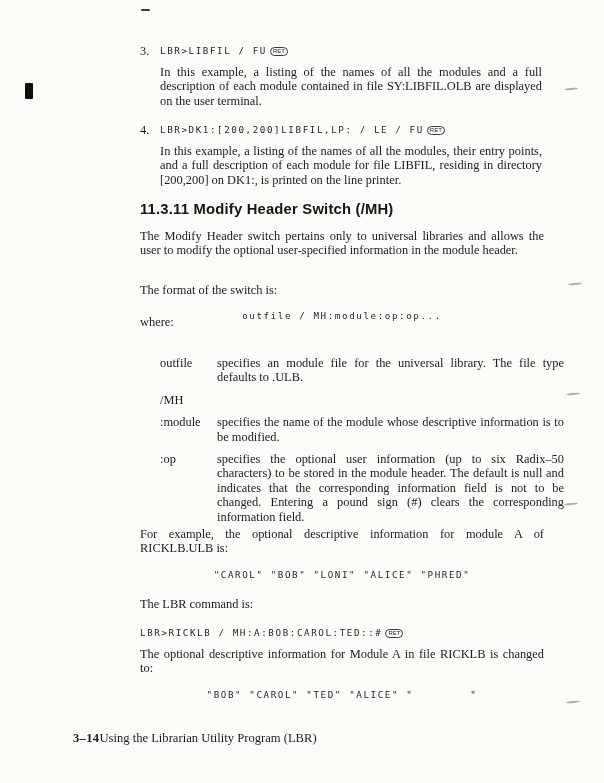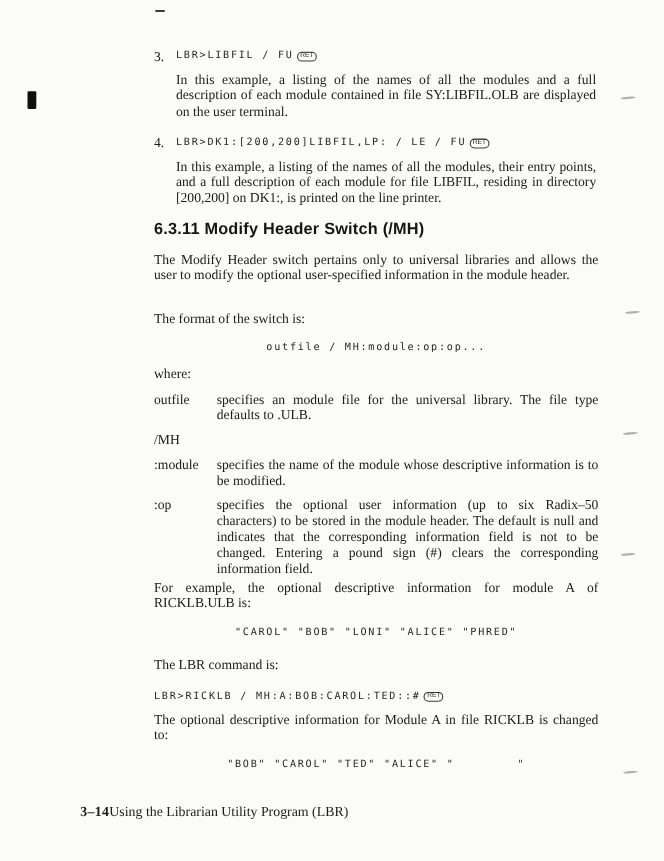--- a/index.html
+++ b/index.html
@@ -63,20 +63,21 @@
     border-radius: 5px;
     padding: 0 2px;
     margin-left: 3px;
     vertical-align: 1px;
     white-space: nowrap;
   }
   .def-row {
     display: grid;
     grid-template-columns: 57px 347px;
     margin-bottom: 8px;
+    margin-left: 20px;
   }
   .def-row dt, .def-row dd { margin: 0; padding: 0; }
   dl { margin: 0; }
   .footer-row {
     position: absolute;
     left: 73px;
     top: 731px;
     width: 480px;
     font-size: 12.6px;
     line-height: 14.4px;
@@ -122,29 +123,29 @@
     <p class="body just">In this example, a listing of the names of all the modules and a full description of each module contained in file SY:LIBFIL.OLB are displayed on the user terminal.</p>
   </div>
 
   <div class="block example" style="top:119px;">
     <div>
       <span class="num">4.</span><span class="code">LBR&gt;DK1:[200,200]LIBFIL,LP: / LE / FU</span><span class="ret-key">RET</span>
     </div>
     <p class="body just">In this example, a listing of the names of all the modules, their entry points, and a full description of each module for file LIBFIL, residing in directory [200,200] on DK1:, is printed on the line printer.</p>
   </div>
 
-  <h2 class="block heading" style="top:201px;">6.3.11  Modify Header Switch (/MH)</h2>
+  <h2 class="block heading" style="top:201px;">11.3.11  Modify Header Switch (/MH)</h2>
 
   <p class="block body just" style="top:229px;">The Modify Header switch pertains only to universal libraries and allows the user to modify the optional user-specified information in the module header.</p>
 
   <p class="block body" style="top:283px;">The format of the switch is:</p>
 
   <div class="block code" style="top:309px;">outfile / MH:module:op:op...</div>
 
-  <p class="block body" style="top:333px;">where:</p>
+  <p class="block body" style="top:315px;">where:</p>
 
   <dl class="block" style="top:356px;">
     <div class="def-row">
       <dt class="body">outfile</dt>
       <dd class="body just">specifies an module file for the universal library. The file type defaults to .ULB.</dd>
     </div>
     <div class="def-row">
       <dt class="body">/MH</dt>
     </div>
     <div class="def-row">

